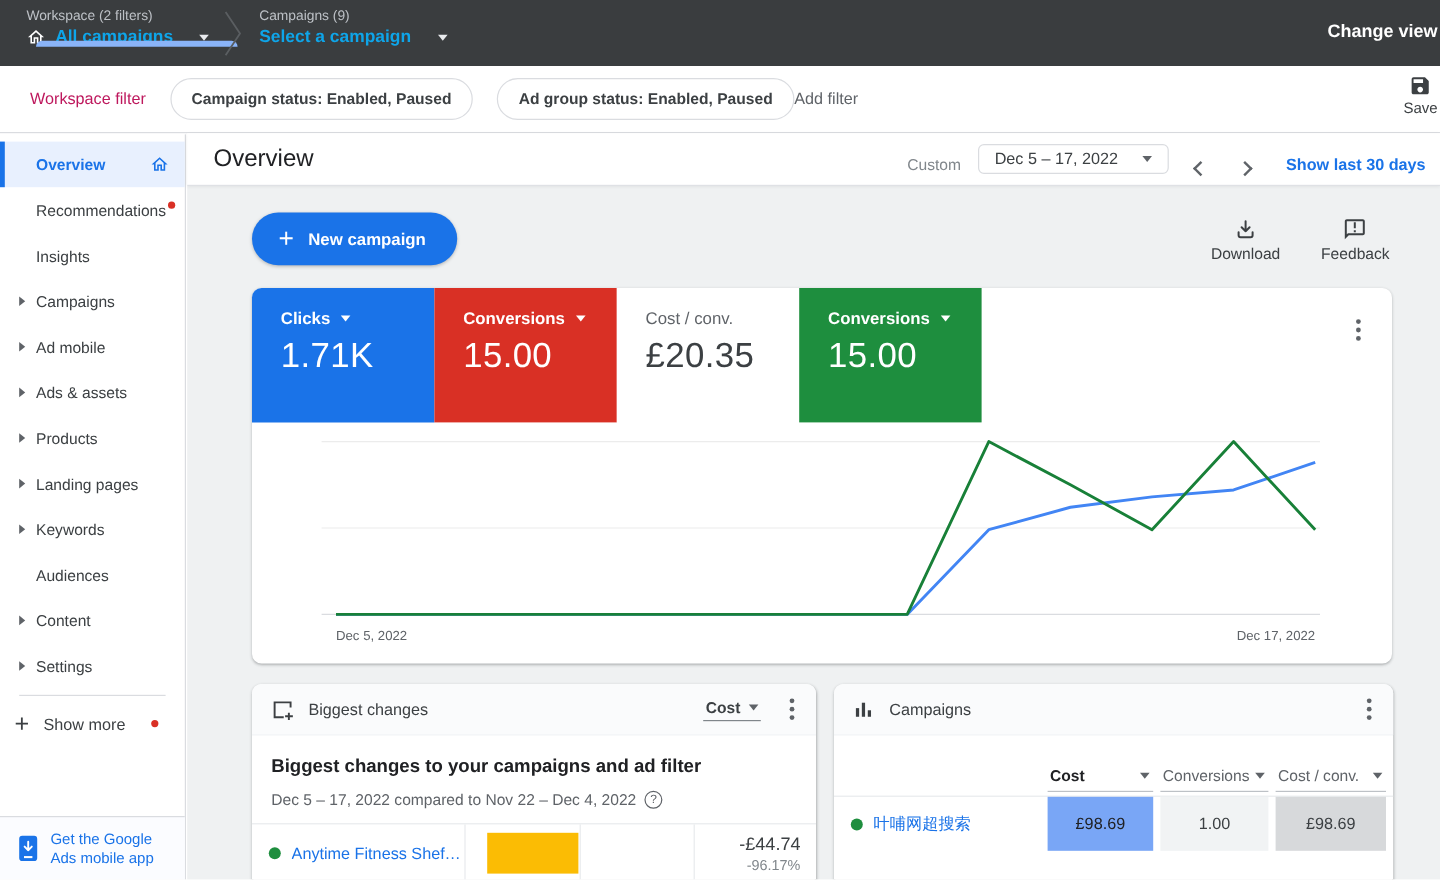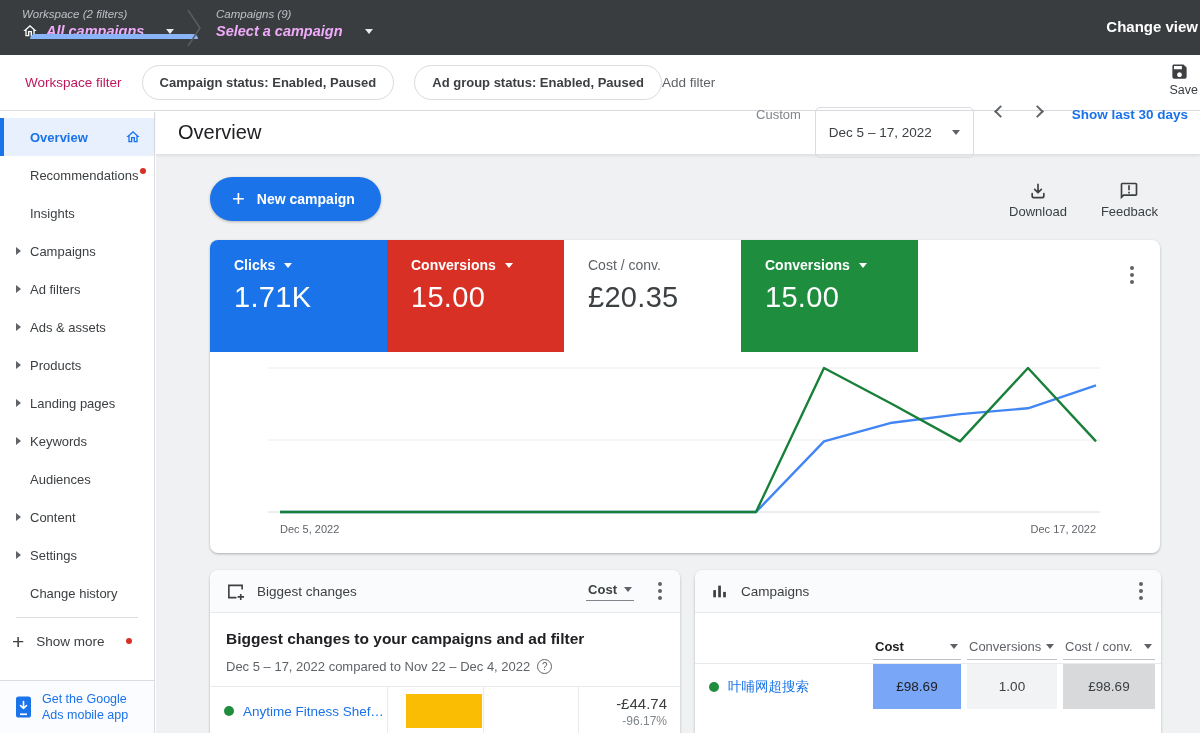--- a/index.html
+++ b/index.html
@@ -4,77 +4,77 @@
 <style>
   * { box-sizing: border-box; margin: 0; padding: 0; }
   html,body { width:1200px; height:733px; overflow:hidden; font-family:"Liberation Sans", sans-serif; background:#fff; }
   .app { position:relative; width:1200px; height:733px; }
 
   
   .topnav { position:absolute; top:0; left:0; right:0; height:55px; background:#3a3d3f; color:#fff; }
   .nav-sec { position:absolute; top:8px; cursor:pointer; }
   .nav-sec.ws { left:22px; }
   .nav-sec.cp { left:216px; }
-  .nav-small { font-size:11.5px; color:#bdc1c6; margin-bottom:3px;font-style:italic; }
-  .nav-main { display:flex; align-items:center; gap:8px; font-size:14.5px; font-weight:bold; color:#f0abfc;font-style:italic; }
+  .nav-small { font-size:11.5px; color:#bdc1c6; margin-bottom:3px; }
+  .nav-main { display:flex; align-items:center; gap:8px; font-size:14.5px; font-weight:bold; color:#0ea5e9; }
   .caret { width:0; height:0; border-left:4.5px solid transparent; border-right:4.5px solid transparent; border-top:5px solid currentColor; display:inline-block; }
   .nav-main .caret { margin-left:14px; color:#e8eaed; }
   .tab-indicator { position:absolute; bottom:0; left:8px; width:168px; height:5px; background:#8ab4f8; border-radius:6px 6px 0 0; }
   .nav-sep { position:absolute; left:186px; top:6px; }
   .change-view { position:absolute; right:2px; top:18px; font-size:15px; font-weight:bold; white-space:nowrap; cursor:pointer; }
 
   
   .filterbar { position:absolute; top:55px; left:0; right:0; height:56px; background:#fff; border-bottom:1px solid #dadce0; display:flex; align-items:center; }
   .wf-label { margin-left:25px; font-size:13.5px; color:#be185d; }
   .chip { margin-left:20px; border:1px solid #dadce0; border-radius:20px; padding:9px 17px; font-size:13px; font-weight:bold; color:#3c4043; cursor:pointer; white-space:nowrap; }
   .add-filter { font-size:13.5px; color:#5f6368; cursor:pointer; }
-  .save-block { position:absolute; right:2px; top:7px; display:flex; flex-direction:column; gap:2px; cursor:pointer; }
+  .save-block { position:absolute; right:2px; top:7px; display:flex; flex-direction:column; align-items:center; gap:2px; cursor:pointer; }
   .save-block span { font-size:12.5px; color:#3c4043; }
 
   
   .sidebar { position:absolute; top:112px; left:0; bottom:0; width:155px; background:#fff; border-right:1px solid #dadce0; padding-top:6px; }
   .sb-item { position:relative; height:38px; display:flex; align-items:center; padding-left:30px; font-size:13px; color:#3c4043; cursor:pointer; }
   .sb-item.selected { background:#e8f0fe; color:#1a73e8; font-weight:bold; }
   .sb-item.selected::before { content:""; position:absolute; left:0; top:0; bottom:0; width:4px; background:#1a73e8; }
   .exp-arrow { position:absolute; left:16px; width:0; height:0; border-left:5px solid #5f6368; border-top:4px solid transparent; border-bottom:4px solid transparent; }
   .sb-home { position:absolute; right:13px; top:11px; }
   .sb-dot { display:inline-block; width:6px; height:6px; border-radius:50%; background:#d93025; margin-left:2px; margin-top:-8px; }
   .sb-divider { border-top:1px solid #dadce0; margin:5px 16px 4px 16px; }
   .sb-more { position:relative; height:38px; display:flex; align-items:center; padding-left:12px; gap:12px; font-size:13.5px; color:#3c4043; cursor:pointer; }
   .sb-more .plus { font-size:21px; font-weight:300; color:#3c4043; line-height:1; }
   .sb-more .sb-dot { position:absolute; right:22px; margin:0; }
   .sb-app { position:absolute; bottom:0; left:0; right:0; height:53px; border-top:1px solid #dadce0; background:#fbfcff; display:flex; align-items:center; gap:9px; padding-left:14px; cursor:pointer; }
   .sb-app .app-txt { font-size:12.5px; color:#1a73e8; line-height:1.3; }
 
   
   .pagehead { position:absolute; top:111px; left:156px; right:0; height:44px; background:#fff; border-bottom:1px solid #dfe1e5; box-shadow:0 1px 3px rgba(0,0,0,.08); display:flex; align-items:center; z-index:2; }
   .page-title { margin-left:22px; font-size:20px; color:#202124; }
-  .date-controls { margin-left:auto; display:flex; align-items:flex-start; margin-right:12px; }
+  .date-controls { margin-left:auto; display:flex; align-items:flex-end; margin-right:12px; }
   .date-mode { font-size:13px; color:#80868b; margin-right:14px; }
-  .date-box { display:flex; align-items:center; gap:20px; border:1px solid #dadce0; border-radius:5px; padding:17px 13px; font-size:13.5px; color:#3c4043; cursor:pointer; }
+  .date-box { display:flex; align-items:center; gap:20px; border:1px solid #dadce0; border-radius:5px; padding:4px 13px; font-size:13.5px; color:#3c4043; cursor:pointer; }
   .date-box .caret { color:#5f6368; }
   .chev { width:9px; height:9px; border-left:2px solid #5f6368; border-bottom:2px solid #5f6368; display:inline-block; cursor:pointer; }
   .chev.left { transform:rotate(45deg); margin-left:22px; }
   .chev.right { transform:rotate(225deg); margin-left:28px; }
   .show-last { margin-left:30px; font-size:13.5px; font-weight:bold; color:#1a73e8; cursor:pointer; white-space:nowrap; }
 
   
   .content { position:absolute; top:155px; left:156px; right:0; bottom:0; background:#eff1f2; overflow:hidden; }
   .new-campaign { position:absolute; left:54px; top:22px; height:44px; border:none; border-radius:22px; background:#1a73e8; color:#fff; font-family:inherit; font-size:14px; font-weight:bold; padding:0 26px 0 22px; display:flex; align-items:center; gap:12px; cursor:pointer; box-shadow:0 1px 3px rgba(0,0,0,.25); }
   .new-campaign .plus { font-size:22px; font-weight:300; line-height:1; }
   .dlfb { position:absolute; right:42px; top:26px; display:flex; gap:34px; }
   .dlfb .tool { display:flex; flex-direction:column; align-items:center; gap:3px; cursor:pointer; }
   .dlfb .tool span { font-size:13px; color:#3c4043; }
 
   .card { background:#fff; border-radius:8px; box-shadow:0 1px 2px rgba(60,64,67,.25), 0 1px 3px rgba(60,64,67,.12); }
 
   
   .overview-card { position:absolute; left:54px; top:85px; width:950px; height:313px; }
   .scorecards { display:flex; height:112px; position:relative; }
-  .scorecard { width:177px; height:112px; padding:17px 16px 0 24px; cursor:pointer; }
+  .scorecard { width:152px; height:112px; padding:17px 16px 0 24px; cursor:pointer; }
   .scorecard:first-child { border-top-left-radius:8px; }
   .sc-label { display:flex; align-items:center; gap:9px; font-size:14px; font-weight:bold; }
   .sc-value { margin-top:8px; font-size:29px; letter-spacing:.3px; }
   .scorecard.plain .sc-label { font-weight:normal; color:#5f6368; }
   .kebab { position:absolute; right:24px; top:24px; display:flex; flex-direction:column; gap:3px; cursor:pointer; padding:2px; }
   .kebab i { width:4px; height:4px; border-radius:50%; background:#5f6368; display:block; }
   .chart-wrap { padding-top:0; }
 
   
   .bc-card { position:absolute; left:54px; top:415px; width:470px; height:330px; }
@@ -176,21 +176,21 @@
     </div>
     <div class="sb-item">
         <span class="sb-label">Insights</span>
       </div>
     <div class="sb-item">
         <span class="exp-arrow"></span>
         <span class="sb-label">Campaigns</span>
       </div>
     <div class="sb-item">
         <span class="exp-arrow"></span>
-        <span class="sb-label">Ad filters</span>
+        <span class="sb-label">Ad mobile</span>
       </div>
     <div class="sb-item">
         <span class="exp-arrow"></span>
         <span class="sb-label">Ads &amp; assets</span>
       </div>
     <div class="sb-item">
         <span class="exp-arrow"></span>
         <span class="sb-label">Products</span>
       </div>
     <div class="sb-item">
@@ -204,23 +204,20 @@
     <div class="sb-item">
         <span class="sb-label">Audiences</span>
       </div>
     <div class="sb-item">
         <span class="exp-arrow"></span>
         <span class="sb-label">Content</span>
       </div>
     <div class="sb-item">
         <span class="exp-arrow"></span>
         <span class="sb-label">Settings</span>
-      </div>
-    <div class="sb-item">
-        <span class="sb-label">Change history</span>
       </div>
     <div class="sb-divider"></div>
     <div class="sb-more">
       <span class="plus">+</span>
       <span>Show more</span>
       <span class="sb-dot"></span>
     </div>
     <div class="sb-app">
       <svg width="19" height="24" viewBox="0 0 19 24">
           <rect x="2" y="1.5" width="15" height="21" rx="2.6" fill="#1a73e8"></rect>

